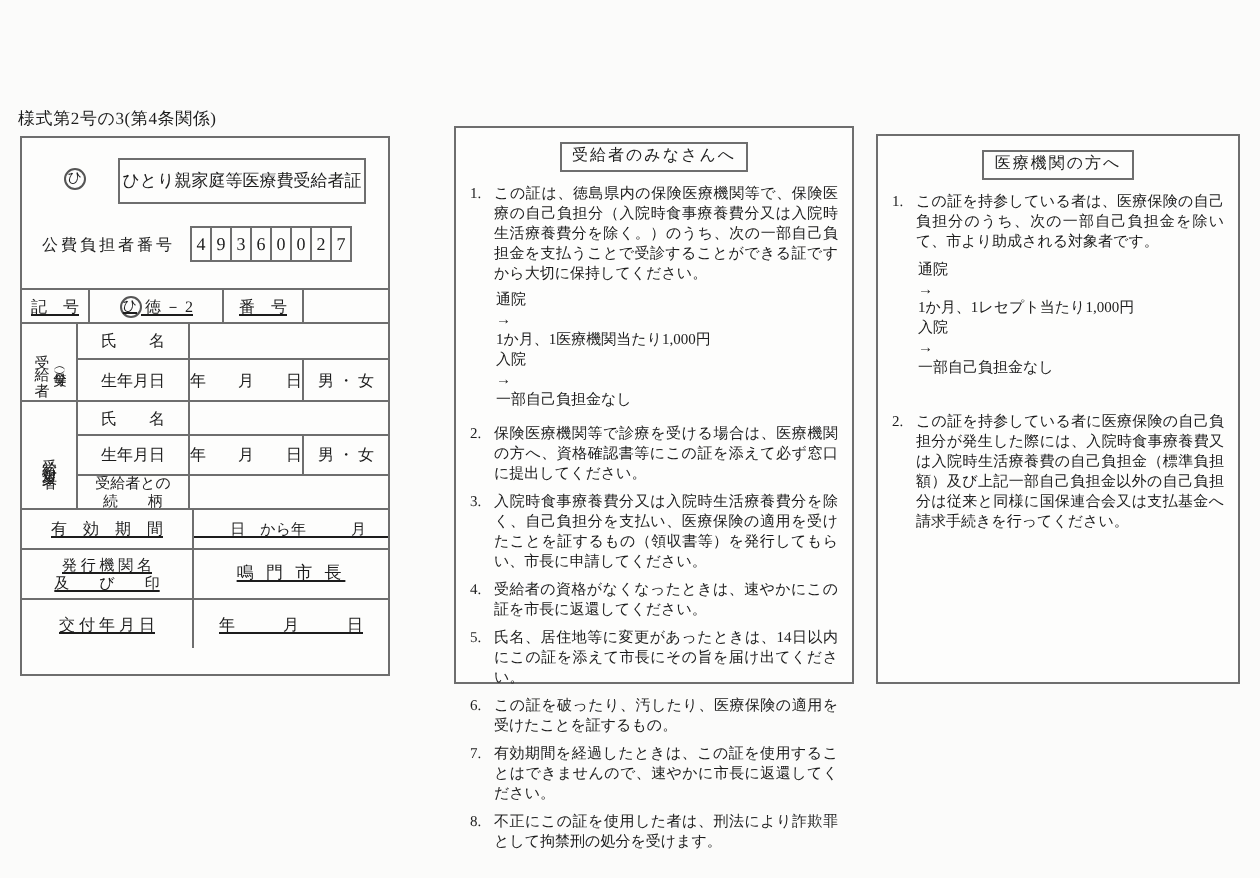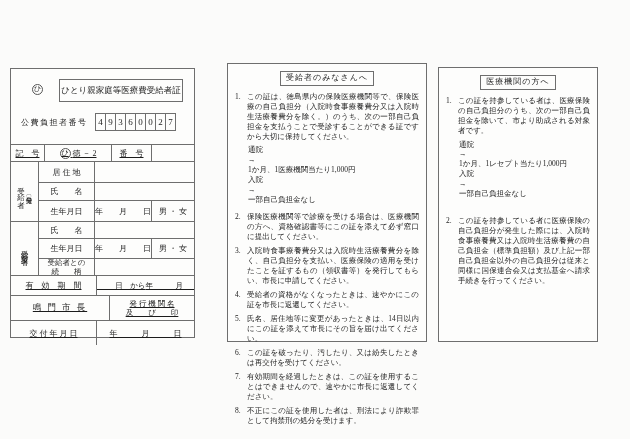--- a/index.html
+++ b/index.html
@@ -74,40 +74,41 @@
   .grow .cell:first-child{border-left:none;}
   .two-line{flex-direction:row;line-height:1.25;font-size:7.5px;}
   .lbl2{flex-direction:column;line-height:1.2;font-size:7.5px;}
   .issuer-value{font-size:8.5px;letter-spacing:2px;}
   
   .notice{
     padding:6px 7px 5px 7px;
     font-size:7.5px;line-height:1.33;text-align:justify;
   }
   .recipients-panel{left:227px;top:63px;width:200px;height:279px;}
-  .medical-panel{left:438px;top:67px;width:160px;height:275px;}
+  .medical-panel{left:438px;top:67px;width:182px;height:275px;}
   .panel-title-wrap{text-align:center;margin:1px 0 6px 0;}
   .panel-title{
     display:inline-block;border:1px solid #6e6e6e;
     padding:1px 5px;font-size:8px;letter-spacing:1px;
   }
   .item{display:flex;margin-bottom:4px;}
   .item .num{width:12px;flex:none;}
   .item .txt{flex:1;}
   .benefit-block{margin:3px 0 7px 13px;}
   .benefit-row{display:flex;white-space:nowrap;flex-direction:column;}
   .btype{width:26px;flex:none;}
   .barrow{width:22px;flex:none;text-align:left;}
   .item-gap{margin-top:17px;}
 </style>
 </head>
 <body>
 
 <div class="page">
 
+  <div class="form-label">様式第2号の3(第4条関係)</div>
 
   <div class="panel left-panel">
 
     <div class="top-section">
       <span class="circle-mark cert-mark">ひ</span>
       <div class="title-box">ひとり親家庭等医療費受給者証</div>
       <span class="payer-label">公費負担者番号</span>
       <div class="digit-boxes">
         <span class="digit">4</span>
         <span class="digit">9</span>
@@ -128,24 +129,20 @@
       <div class="cell w40">番　号</div>
       <div class="cell w45"></div>
     </div>
 
     <div class="group">
       <div class="vcell">
         <span class="vtext vspread3">受給者</span>
         <span class="vtext vsub">（父母等）</span>
       </div>
       <div class="group-rows">
-        <div class="grow h20">
-          <div class="cell w55">居 住 地</div>
-          <div class="cell flex1"></div>
-        </div>
         <div class="grow h17">
           <div class="cell w55">氏　　名</div>
           <div class="cell flex1"></div>
         </div>
         <div class="grow h20">
           <div class="cell w55">生年月日</div>
           <div class="cell w57">年　　月　　日</div>
           <div class="cell w43 flex1">男 ・ 女</div>
         </div>
       </div>
@@ -177,25 +174,25 @@
 
     <div class="lrow h20">
       <div class="cell w85">有　効　期　間</div>
       <div class="cell flex1 two-line">
         <span>年　　　月　　　日　から</span>
         <span>年　　　月　　　日　まで</span>
       </div>
     </div>
 
     <div class="lrow h25">
-      <div class="cell flex1 issuer-value">鳴 門 市 長</div>
       <div class="cell w85 lbl2">
         <span>発 行 機 関 名</span>
         <span>及　　び　　印</span>
       </div>
+      <div class="cell flex1 issuer-value">鳴 門 市 長</div>
     </div>
 
     <div class="lrow h25">
       <div class="cell w85">交 付 年 月 日</div>
       <div class="cell flex1">年　　　月　　　日</div>
     </div>
 
   </div>
 
   <div class="panel notice recipients-panel">
@@ -232,21 +229,21 @@
     <div class="item">
       <span class="num">4.</span>
       <div class="txt">受給者の資格がなくなったときは、速やかにこの証を市長に返還してください。</div>
     </div>
     <div class="item">
       <span class="num">5.</span>
       <div class="txt">氏名、居住地等に変更があったときは、14日以内にこの証を添えて市長にその旨を届け出てください。</div>
     </div>
     <div class="item">
       <span class="num">6.</span>
-      <div class="txt">この証を破ったり、汚したり、又は紛失したときは再交付を受けてください。</div>
+      <div class="txt">この証を破ったり、汚したり、医療保険の適用を受けたことを証するもの。</div>
     </div>
     <div class="item">
       <span class="num">7.</span>
       <div class="txt">有効期間を経過したときは、この証を使用することはできませんので、速やかに市長に返還してください。</div>
     </div>
     <div class="item">
       <span class="num">8.</span>
       <div class="txt">不正にこの証を使用した者は、刑法により詐欺罪として拘禁刑の処分を受けます。</div>
     </div>
   </div>

